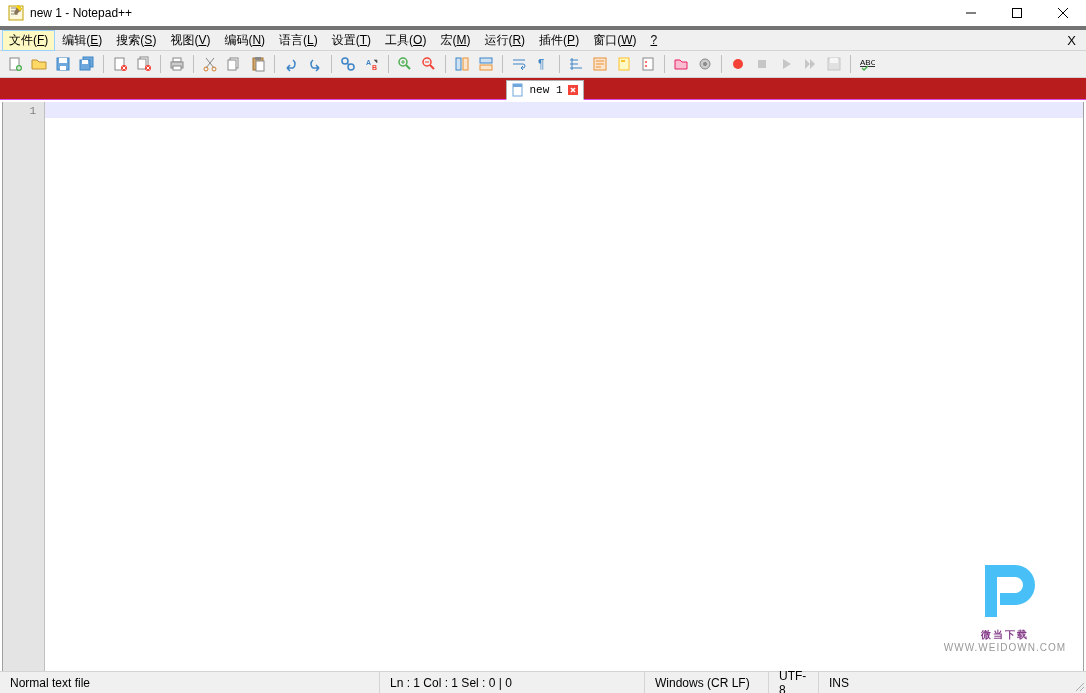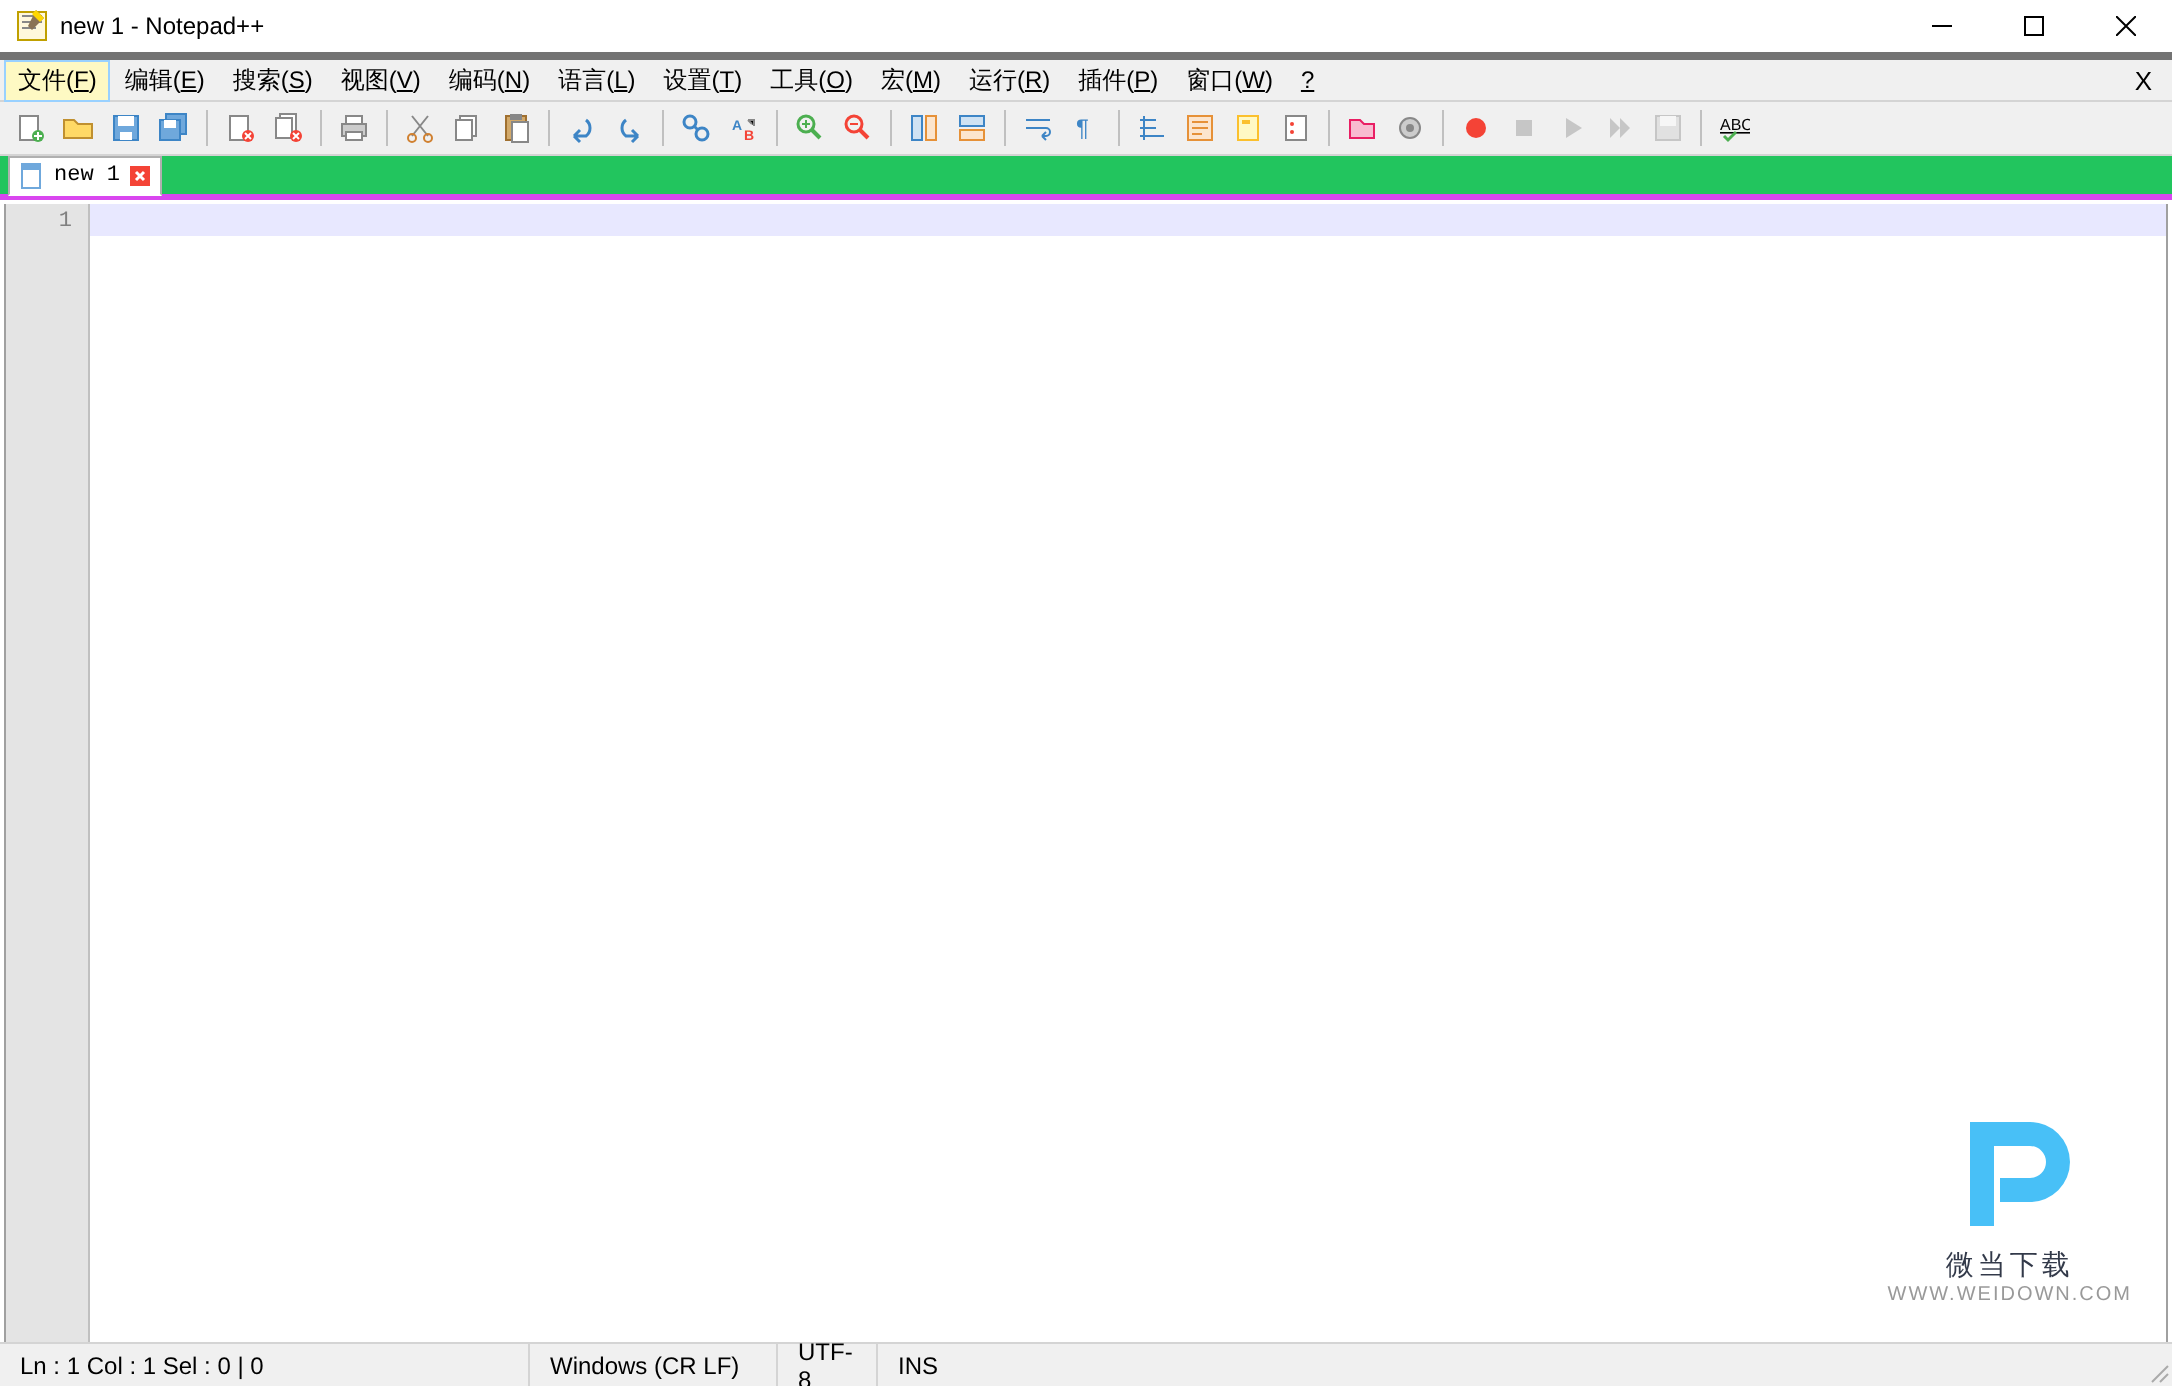--- a/index.html
+++ b/index.html
@@ -12,41 +12,41 @@
 .menubar { height: 21px; background: #f0f0f0; display: flex; align-items: center; padding: 0 2px; font-size: 12px; border-bottom: 1px solid #d4d4d4; }
 .menu-item { padding: 2px 7px; cursor: default; color: #000; }
 .menu-item.active { background: #fef9c3; border: 1px solid #99d1ff; padding: 1px 6px; }
 .menu-item u { text-decoration: underline; }
 .menubar .menu-close { margin-left: auto; padding: 0 8px; font-size: 13px; cursor: default; }
 .toolbar { height: 27px; background: #f0f0f0; display: flex; align-items: center; padding: 0 4px; gap: 2px; border-bottom: 1px solid #d4d4d4; }
 .tool-sep { width: 1px; height: 18px; background: #c0c0c0; margin: 0 3px; }
 .tool-btn { width: 22px; height: 22px; display: flex; align-items: center; justify-content: center; cursor: default; border: 1px solid transparent; }
 .tool-btn svg { width: 16px; height: 16px; }
 .tool-btn.disabled { opacity: 0.4; }
-.tab-bar { height: 22px; background: #22c55e; display: flex; align-items: flex-end; padding-left: 4px; border-bottom: 3px solid #d946ef; }
+.tab-bar { height: 22px; background: #b91c1c; display: flex; align-items: flex-end; padding-left: 4px; border-bottom: 1px solid #d946ef; justify-content: center; }
 .tab { display: flex; align-items: center; background: #fff; border: 1px solid #b0b0b0; border-bottom: 1px solid #fff; padding: 2px 4px; font-family: "Courier New", monospace; font-size: 11px; height: 20px; position: relative; margin-bottom: -1px; }
 .tab .tab-icon { width: 14px; height: 14px; margin-right: 4px; }
 .tab .tab-close { margin-left: 4px; width: 12px; height: 12px; display: flex; align-items: center; justify-content: center; }
 .editor-area { display: flex; height: 570px; border: 1px solid #a0a0a0; margin: 2px; border-top: none; }
 .gutter { width: 42px; background: #e4e4e4; border-right: 1px solid #c0c0c0; padding-top: 0; }
 .line-num { text-align: right; padding: 1px 8px 1px 0; font-family: "Courier New", monospace; font-size: 11px; color: #808080; height: 16px; line-height: 16px; }
 .code-area { flex: 1; background: #fff; }
 .code-line { height: 16px; background: #e8e8ff; }
 .statusbar { position: absolute; bottom: 0; left: 0; right: 0; height: 22px; background: #f0f0f0; border-top: 1px solid #d4d4d4; display: flex; align-items: center; font-size: 12px; }
 .status-cell { padding: 0 10px; border-right: 1px solid #d4d4d4; height: 100%; display: flex; align-items: center; }
 .status-cell.wide1 { width: 380px; }
 .status-cell.wide2 { width: 163px; }
 .status-cell.wide3 { width: 265px; }
 .status-cell.wide4 { width: 124px; }
 .status-cell.wide5 { width: 50px; }
 .status-cell.wide6 { width: 40px; border-right: none; }
 .grip { position: absolute; right: 0; bottom: 0; width: 16px; height: 16px; }
 .watermark { position: absolute; right: 20px; bottom: 40px; opacity: 0.85; text-align: center; pointer-events: none; }
 .watermark .logo { width: 70px; height: 70px; }
-.watermark .wm-text { font-size: 14px; font-weight: normal; color: #0f172a; letter-spacing: 2px; }
+.watermark .wm-text { font-size: 10px; font-weight: bold; color: #701a75; letter-spacing: 2px; }
 .watermark .wm-url { font-size: 10px; color: #888; letter-spacing: 1px; }
 </style>
 </head>
 <body>
 
 <div class="titlebar">
   <svg class="app-icon" viewBox="0 0 16 16">
       <rect x="1" y="1" width="14" height="14" fill="#fff8dc" stroke="#c0a000"></rect>
       <path d="M3 3 L13 3 M3 6 L13 6 M3 9 L10 9" stroke="#888" stroke-width="1"></path>
       <path d="M10 0 L14 4 L8 10 L6 8 Z" fill="#8b7355"></path>
@@ -319,20 +319,21 @@
 <div class="editor-area">
   <div class="gutter">
     <div class="line-num">1</div>
   </div>
   <div class="code-area">
     <div class="code-line"></div>
   </div>
 </div>
 
 <div class="statusbar">
+  <div class="status-cell wide1">Normal text file</div>
   <div class="status-cell wide3">Ln : 1    Col : 1    Sel : 0 | 0</div>
   <div class="status-cell wide4">Windows (CR LF)</div>
   <div class="status-cell wide5">UTF-8</div>
   <div class="status-cell wide6">INS</div>
   <svg class="grip" viewBox="0 0 16 16">
       <path d="M14 6l-8 8M14 10l-4 4M14 14l0 0" stroke="#aaa"></path>
     </svg>
 </div>
 
 <div class="watermark">

